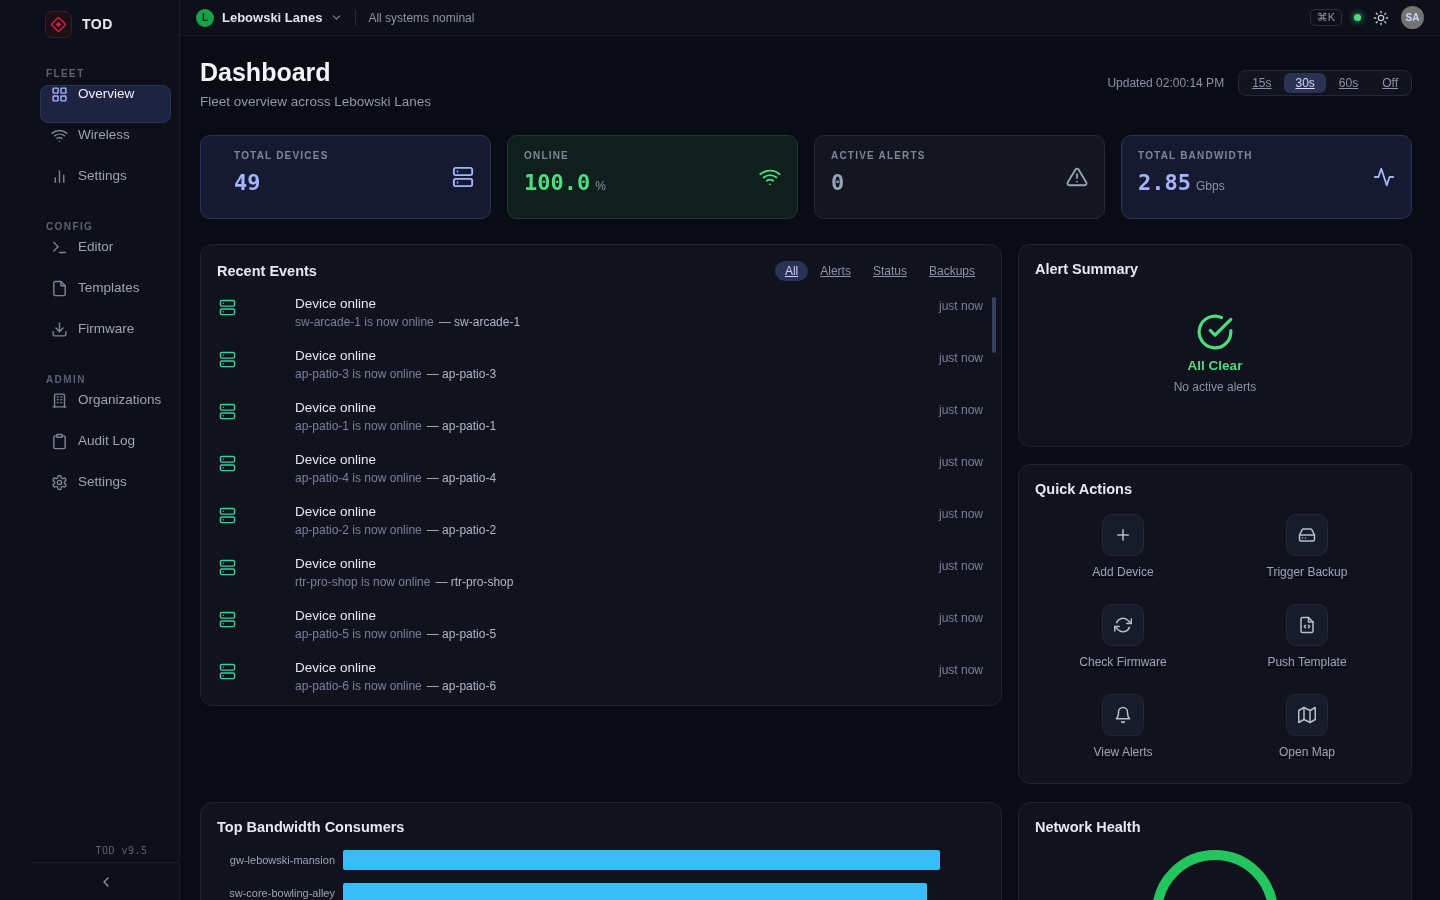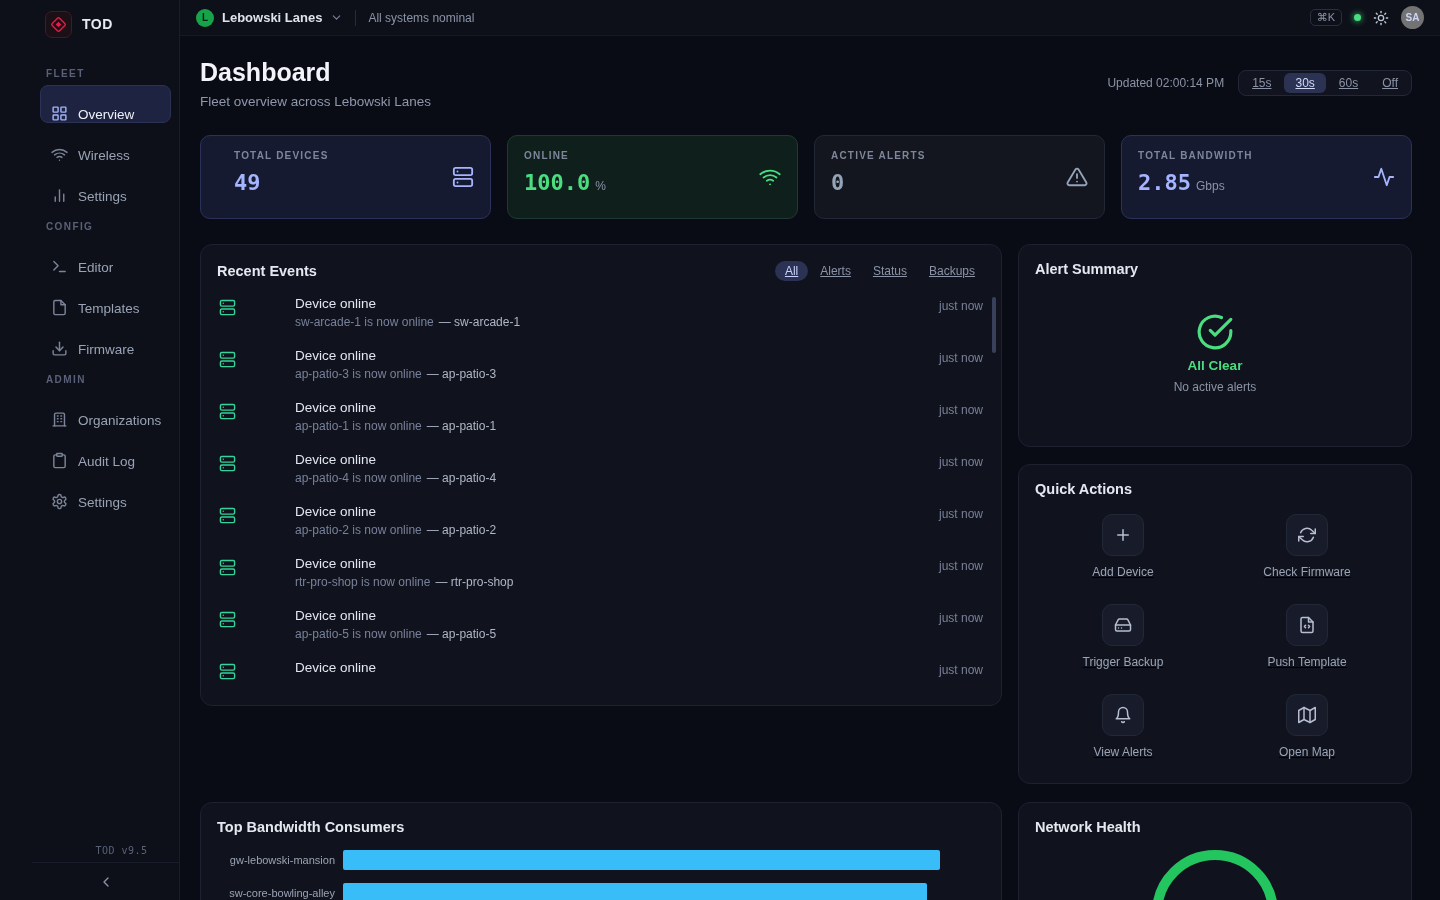--- a/index.html
+++ b/index.html
@@ -11,21 +11,21 @@
 
   .app { display:flex; width:100%; height:100%; }
 
   
   .sidebar { width:180px; flex:none; background:#0d1019; border-right:1px solid #191d2b; display:flex; flex-direction:column; position:relative;padding-left:32px; }
   .side-head { height:48px; display:flex; align-items:center; gap:10px; padding:0 13px; }
   .logo { width:27px; height:27px; border-radius:7px; background:#1b1016; border:1px solid #3d1d29; color:#e11d48; padding:4px; }
   .app-name { font-weight:700; font-size:14px; letter-spacing:.5px; color:#e8ebf2; }
   .side-nav { flex:1; padding-top:4px; }
   .side-label { font-size:10px; font-weight:700; letter-spacing:1.4px; color:#596078; margin:16px 14px 6px; }
-  .side-item { display:flex; align-items:flex-end; gap:10px; height:38px; margin:3px 8px; padding:0 10px; border-radius:8px; font-size:13.5px; color:#9aa3b5; cursor:pointer; border:1px solid transparent; }
+  .side-item { display:flex; align-items:flex-start; gap:10px; height:38px; margin:3px 8px; padding:0 10px; border-radius:8px; font-size:13.5px; color:#9aa3b5; cursor:pointer; border:1px solid transparent; }
   .side-ico { width:17px; height:17px; color:#7c8499; }
   .side-item.active { background:#1d2340; border-color:#2b3254; color:#eef1f8; }
   .side-item.active .side-ico { color:#a5b4fc; }
   .side-version { position:absolute; bottom:44px; width:100%; text-align:center; font-family:"DejaVu Sans Mono",monospace; font-size:10px; color:#596078; letter-spacing:.5px; }
   .side-collapse { height:38px; border-top:1px solid #191d2b; display:flex; align-items:center; justify-content:center; color:#8b93a7; cursor:pointer; }
   .collapse-ico { width:16px; height:16px; }
 
   
   .main { flex:1; display:flex; flex-direction:column; min-width:0; }
   .topbar { height:36px; flex:none; background:#0d1019; border-bottom:1px solid #161a27; display:flex; align-items:center; justify-content:space-between; padding:0 16px; }
@@ -506,20 +506,21 @@
                 <span class="ico event-ico" style="color: rgb(52, 211, 153);">
                   <svg viewBox="0 0 24 24" fill="none" stroke="currentColor" stroke-width="2" stroke-linecap="round" stroke-linejoin="round">
                     <rect x="2" y="2" width="20" height="8" rx="2"></rect>
                     <rect x="2" y="14" width="20" height="8" rx="2"></rect>
                     <line x1="6" y1="6" x2="6.01" y2="6"></line>
                     <line x1="6" y1="18" x2="6.01" y2="18"></line>
                   </svg>
                 </span>
                 <div class="event-body">
                   <div class="event-title">Device online</div>
+                  <div class="event-sub"><span class="event-detail">ap-patio-6 is now online</span><span class="event-device">— ap-patio-6</span></div>
                 </div>
                 <span class="event-time">just now</span>
               </div>
 
               <div class="event-row">
                 
                 
                 
               </div>
 
@@ -549,54 +550,54 @@
                 <button class="qa">
                   <span class="qa-ico-wrap">
                     <span class="ico qa-ico">
                       <svg viewBox="0 0 24 24" fill="none" stroke="currentColor" stroke-width="2" stroke-linecap="round" stroke-linejoin="round">
                         <line x1="12" y1="5" x2="12" y2="19"></line>
                         <line x1="5" y1="12" x2="19" y2="12"></line>
                       </svg>
                     </span>
                   </span>
                   <span class="qa-label">Add Device</span>
+                </button>
+
+                <button class="qa">
+                  <span class="qa-ico-wrap">
+                    <span class="ico qa-ico">
+                      <svg viewBox="0 0 24 24" fill="none" stroke="currentColor" stroke-width="2" stroke-linecap="round" stroke-linejoin="round">
+                        <line x1="22" y1="12" x2="2" y2="12"></line>
+                        <path d="M5.45 5.11 2 12v6a2 2 0 0 0 2 2h16a2 2 0 0 0 2-2v-6l-3.45-6.89A2 2 0 0 0 16.76 4H7.24a2 2 0 0 0-1.79 1.11z"></path>
+                        <line x1="6" y1="16" x2="6.01" y2="16"></line>
+                        <line x1="10" y1="16" x2="10.01" y2="16"></line>
+                      </svg>
+                    </span>
+                  </span>
+                  <span class="qa-label">Trigger Backup</span>
                 </button>
 
                 <button class="qa">
                   <span class="qa-ico-wrap">
                     <span class="ico qa-ico">
                       <svg viewBox="0 0 24 24" fill="none" stroke="currentColor" stroke-width="2" stroke-linecap="round" stroke-linejoin="round">
                         <polyline points="23 4 23 10 17 10"></polyline>
                         <polyline points="1 20 1 14 7 14"></polyline>
                         <path d="M3.51 9a9 9 0 0 1 14.85-3.36L23 10"></path>
                         <path d="M1 14l4.64 4.36A9 9 0 0 0 20.49 15"></path>
                       </svg>
                     </span>
                   </span>
                   <span class="qa-label">Check Firmware</span>
                 </button>
 
                 <button class="qa">
                   <span class="qa-ico-wrap">
                     <span class="ico qa-ico">
                       <svg viewBox="0 0 24 24" fill="none" stroke="currentColor" stroke-width="2" stroke-linecap="round" stroke-linejoin="round">
-                        <line x1="22" y1="12" x2="2" y2="12"></line>
-                        <path d="M5.45 5.11 2 12v6a2 2 0 0 0 2 2h16a2 2 0 0 0 2-2v-6l-3.45-6.89A2 2 0 0 0 16.76 4H7.24a2 2 0 0 0-1.79 1.11z"></path>
-                        <line x1="6" y1="16" x2="6.01" y2="16"></line>
-                        <line x1="10" y1="16" x2="10.01" y2="16"></line>
-                      </svg>
-                    </span>
-                  </span>
-                  <span class="qa-label">Trigger Backup</span>
-                </button>
-
-                <button class="qa">
-                  <span class="qa-ico-wrap">
-                    <span class="ico qa-ico">
-                      <svg viewBox="0 0 24 24" fill="none" stroke="currentColor" stroke-width="2" stroke-linecap="round" stroke-linejoin="round">
                         <path d="M14 2H6a2 2 0 0 0-2 2v16a2 2 0 0 0 2 2h12a2 2 0 0 0 2-2V8z"></path>
                         <polyline points="14 2 14 8 20 8"></polyline>
                         <polyline points="10 12.5 8.5 14 10 15.5"></polyline>
                         <polyline points="14 12.5 15.5 14 14 15.5"></polyline>
                       </svg>
                     </span>
                   </span>
                   <span class="qa-label">Push Template</span>
                 </button>
 

